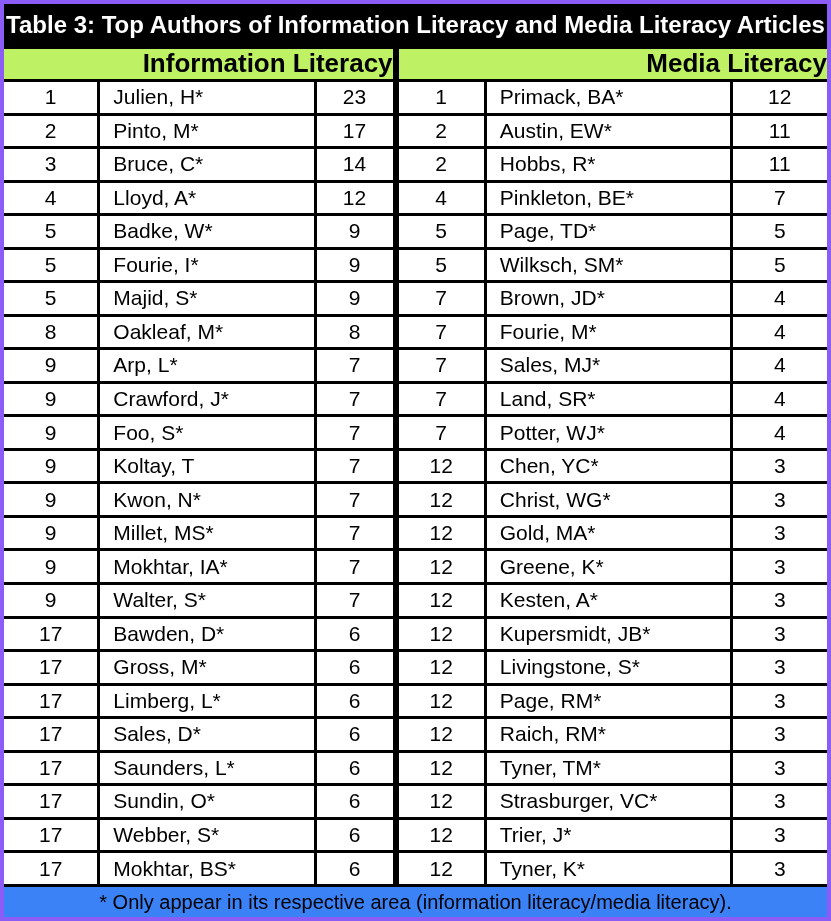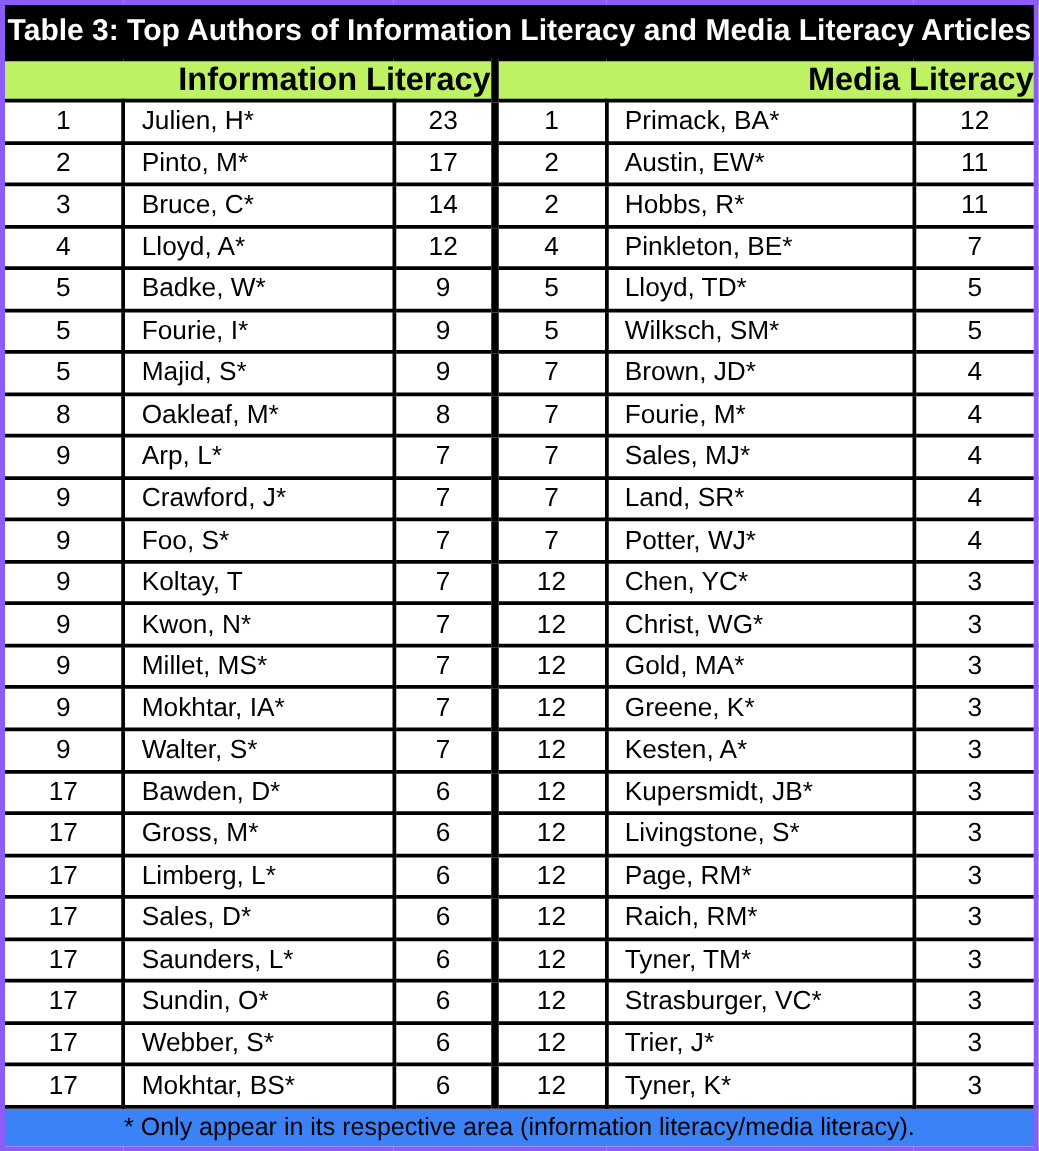--- a/index.html
+++ b/index.html
@@ -127,21 +127,21 @@
           <td class="n-cell">12</td>
           <td class="rank-cell mid-divide">4</td>
           <td class="author-cell">Pinkleton, BE*</td>
           <td class="n-cell">7</td>
         </tr>
         <tr>
           <td class="rank-cell">5</td>
           <td class="author-cell">Badke, W*</td>
           <td class="n-cell">9</td>
           <td class="rank-cell mid-divide">5</td>
-          <td class="author-cell">Lloyd, TD*</td>
+          <td class="author-cell">Page, TD*</td>
           <td class="n-cell">5</td>
         </tr>
         <tr>
           <td class="rank-cell">5</td>
           <td class="author-cell">Fourie, I*</td>
           <td class="n-cell">9</td>
           <td class="rank-cell mid-divide">5</td>
           <td class="author-cell">Wilksch, SM*</td>
           <td class="n-cell">5</td>
         </tr>

